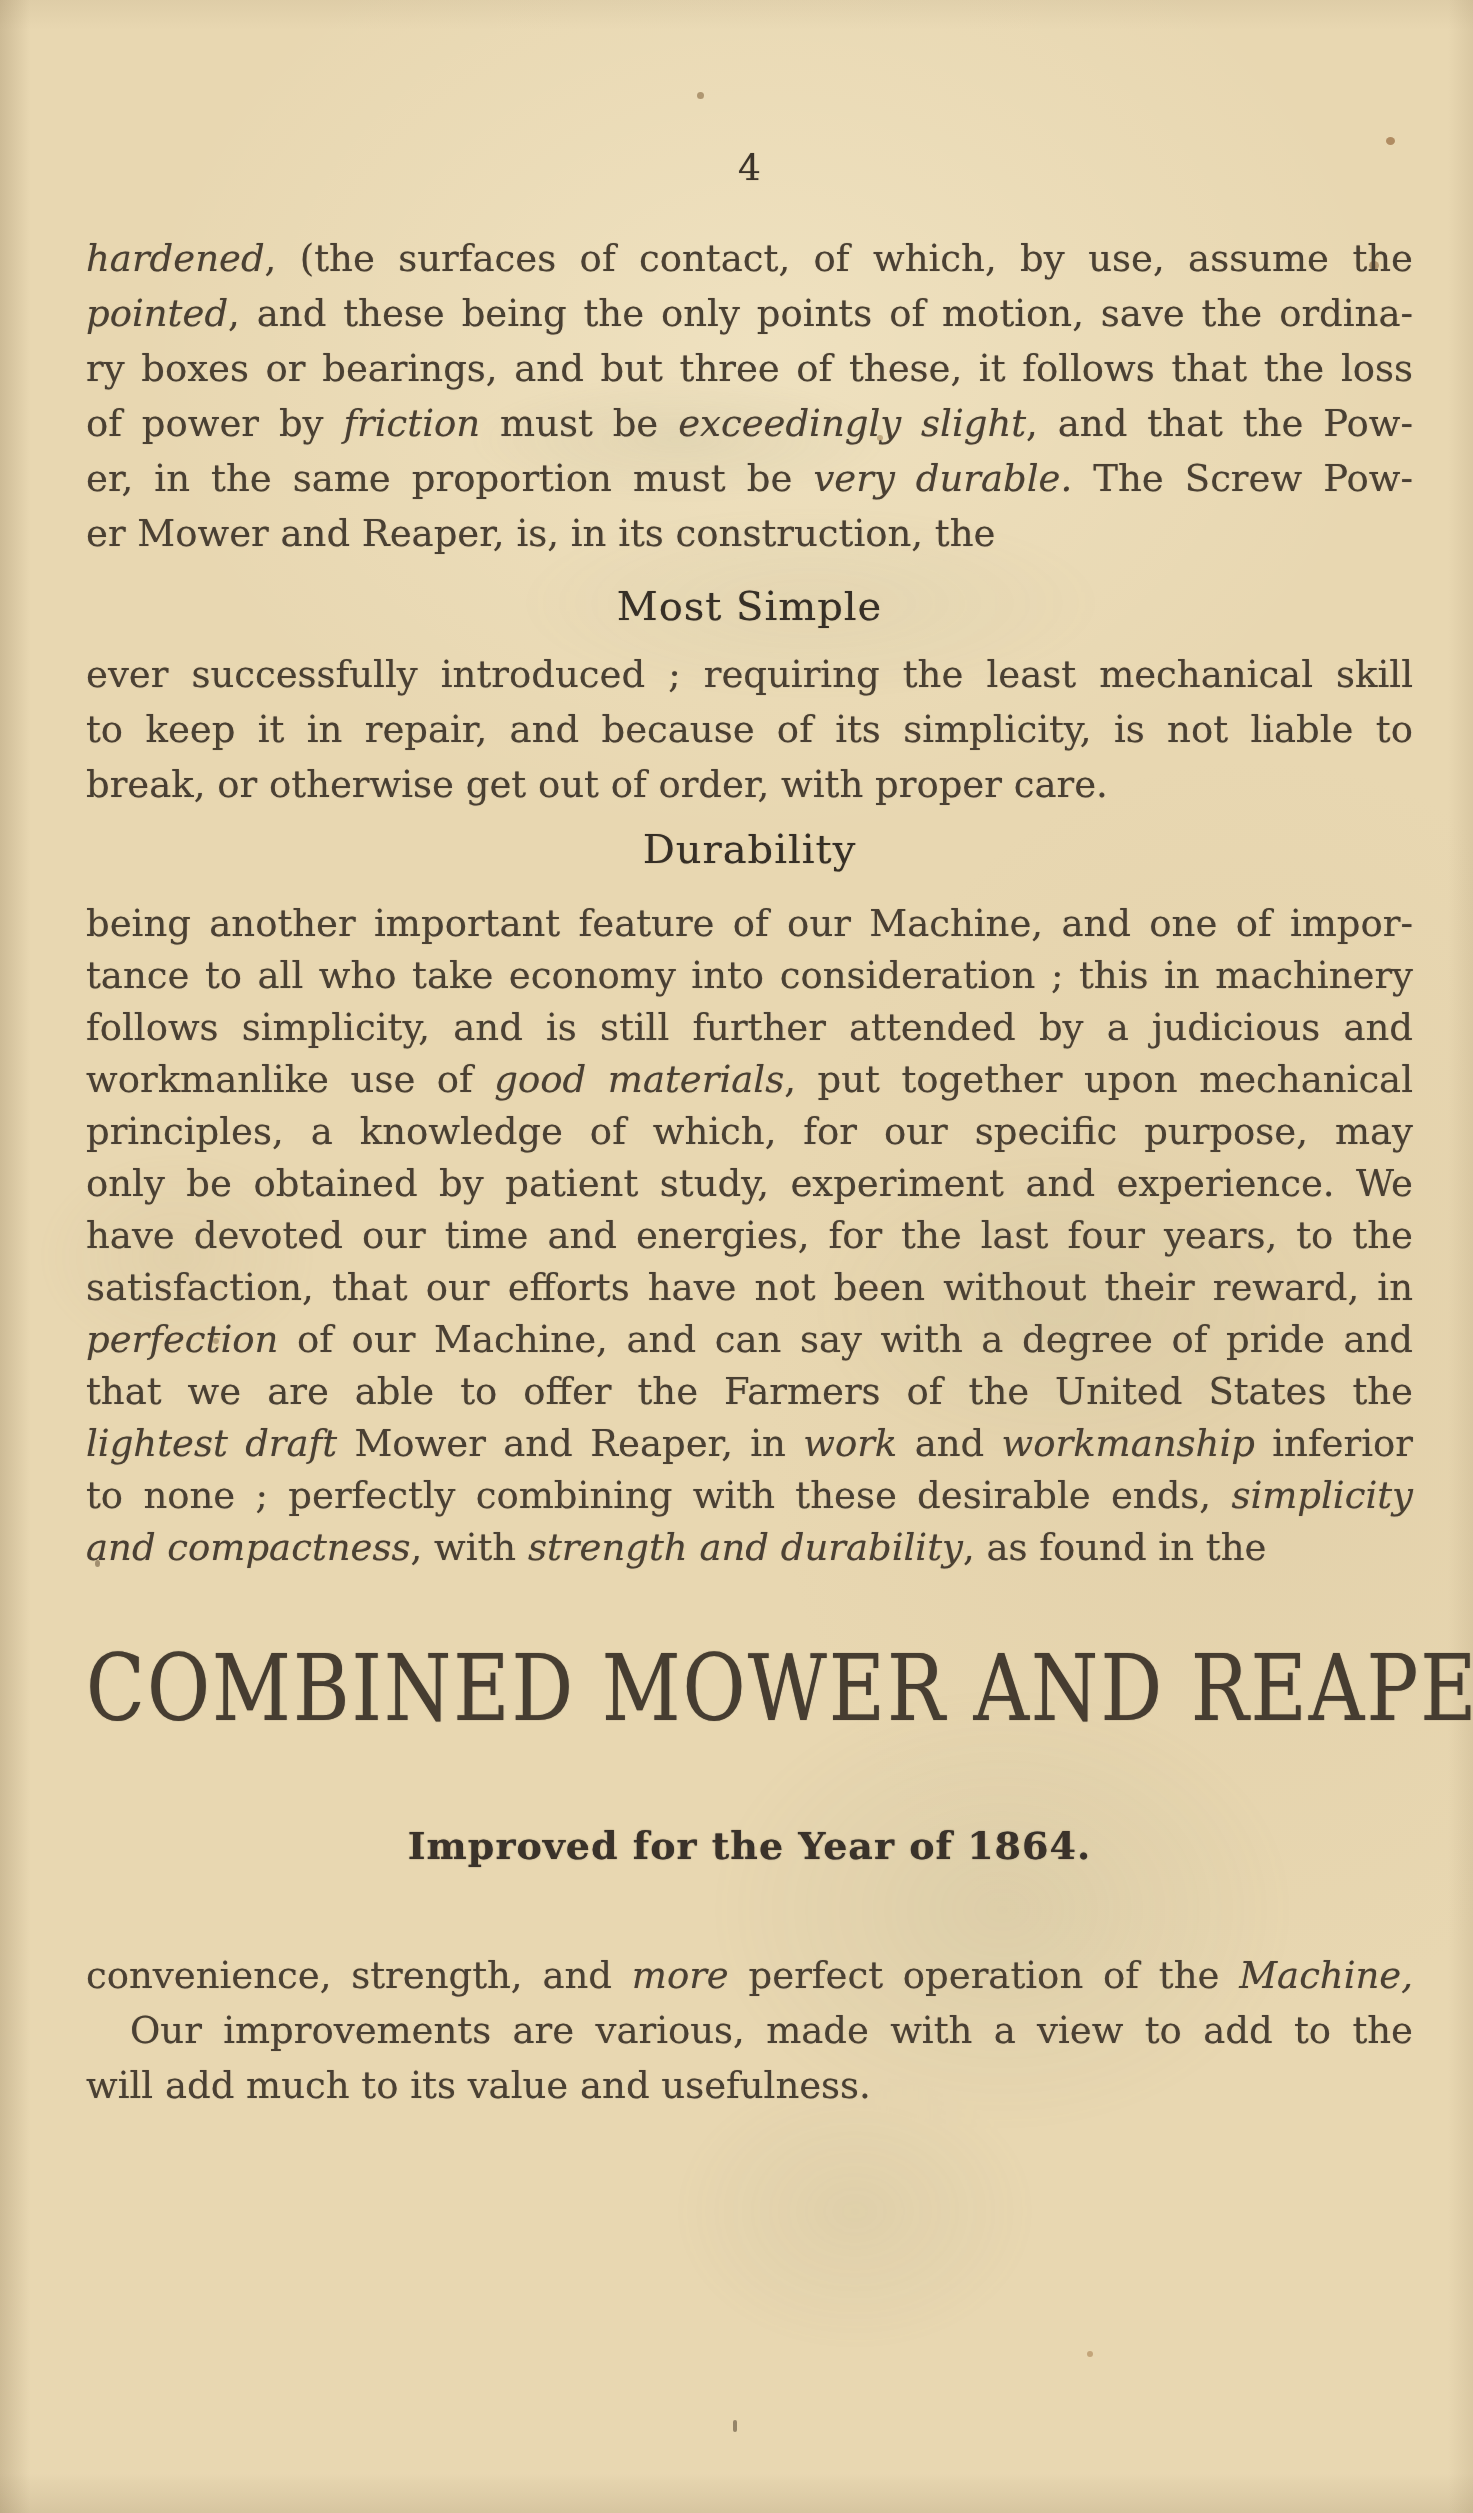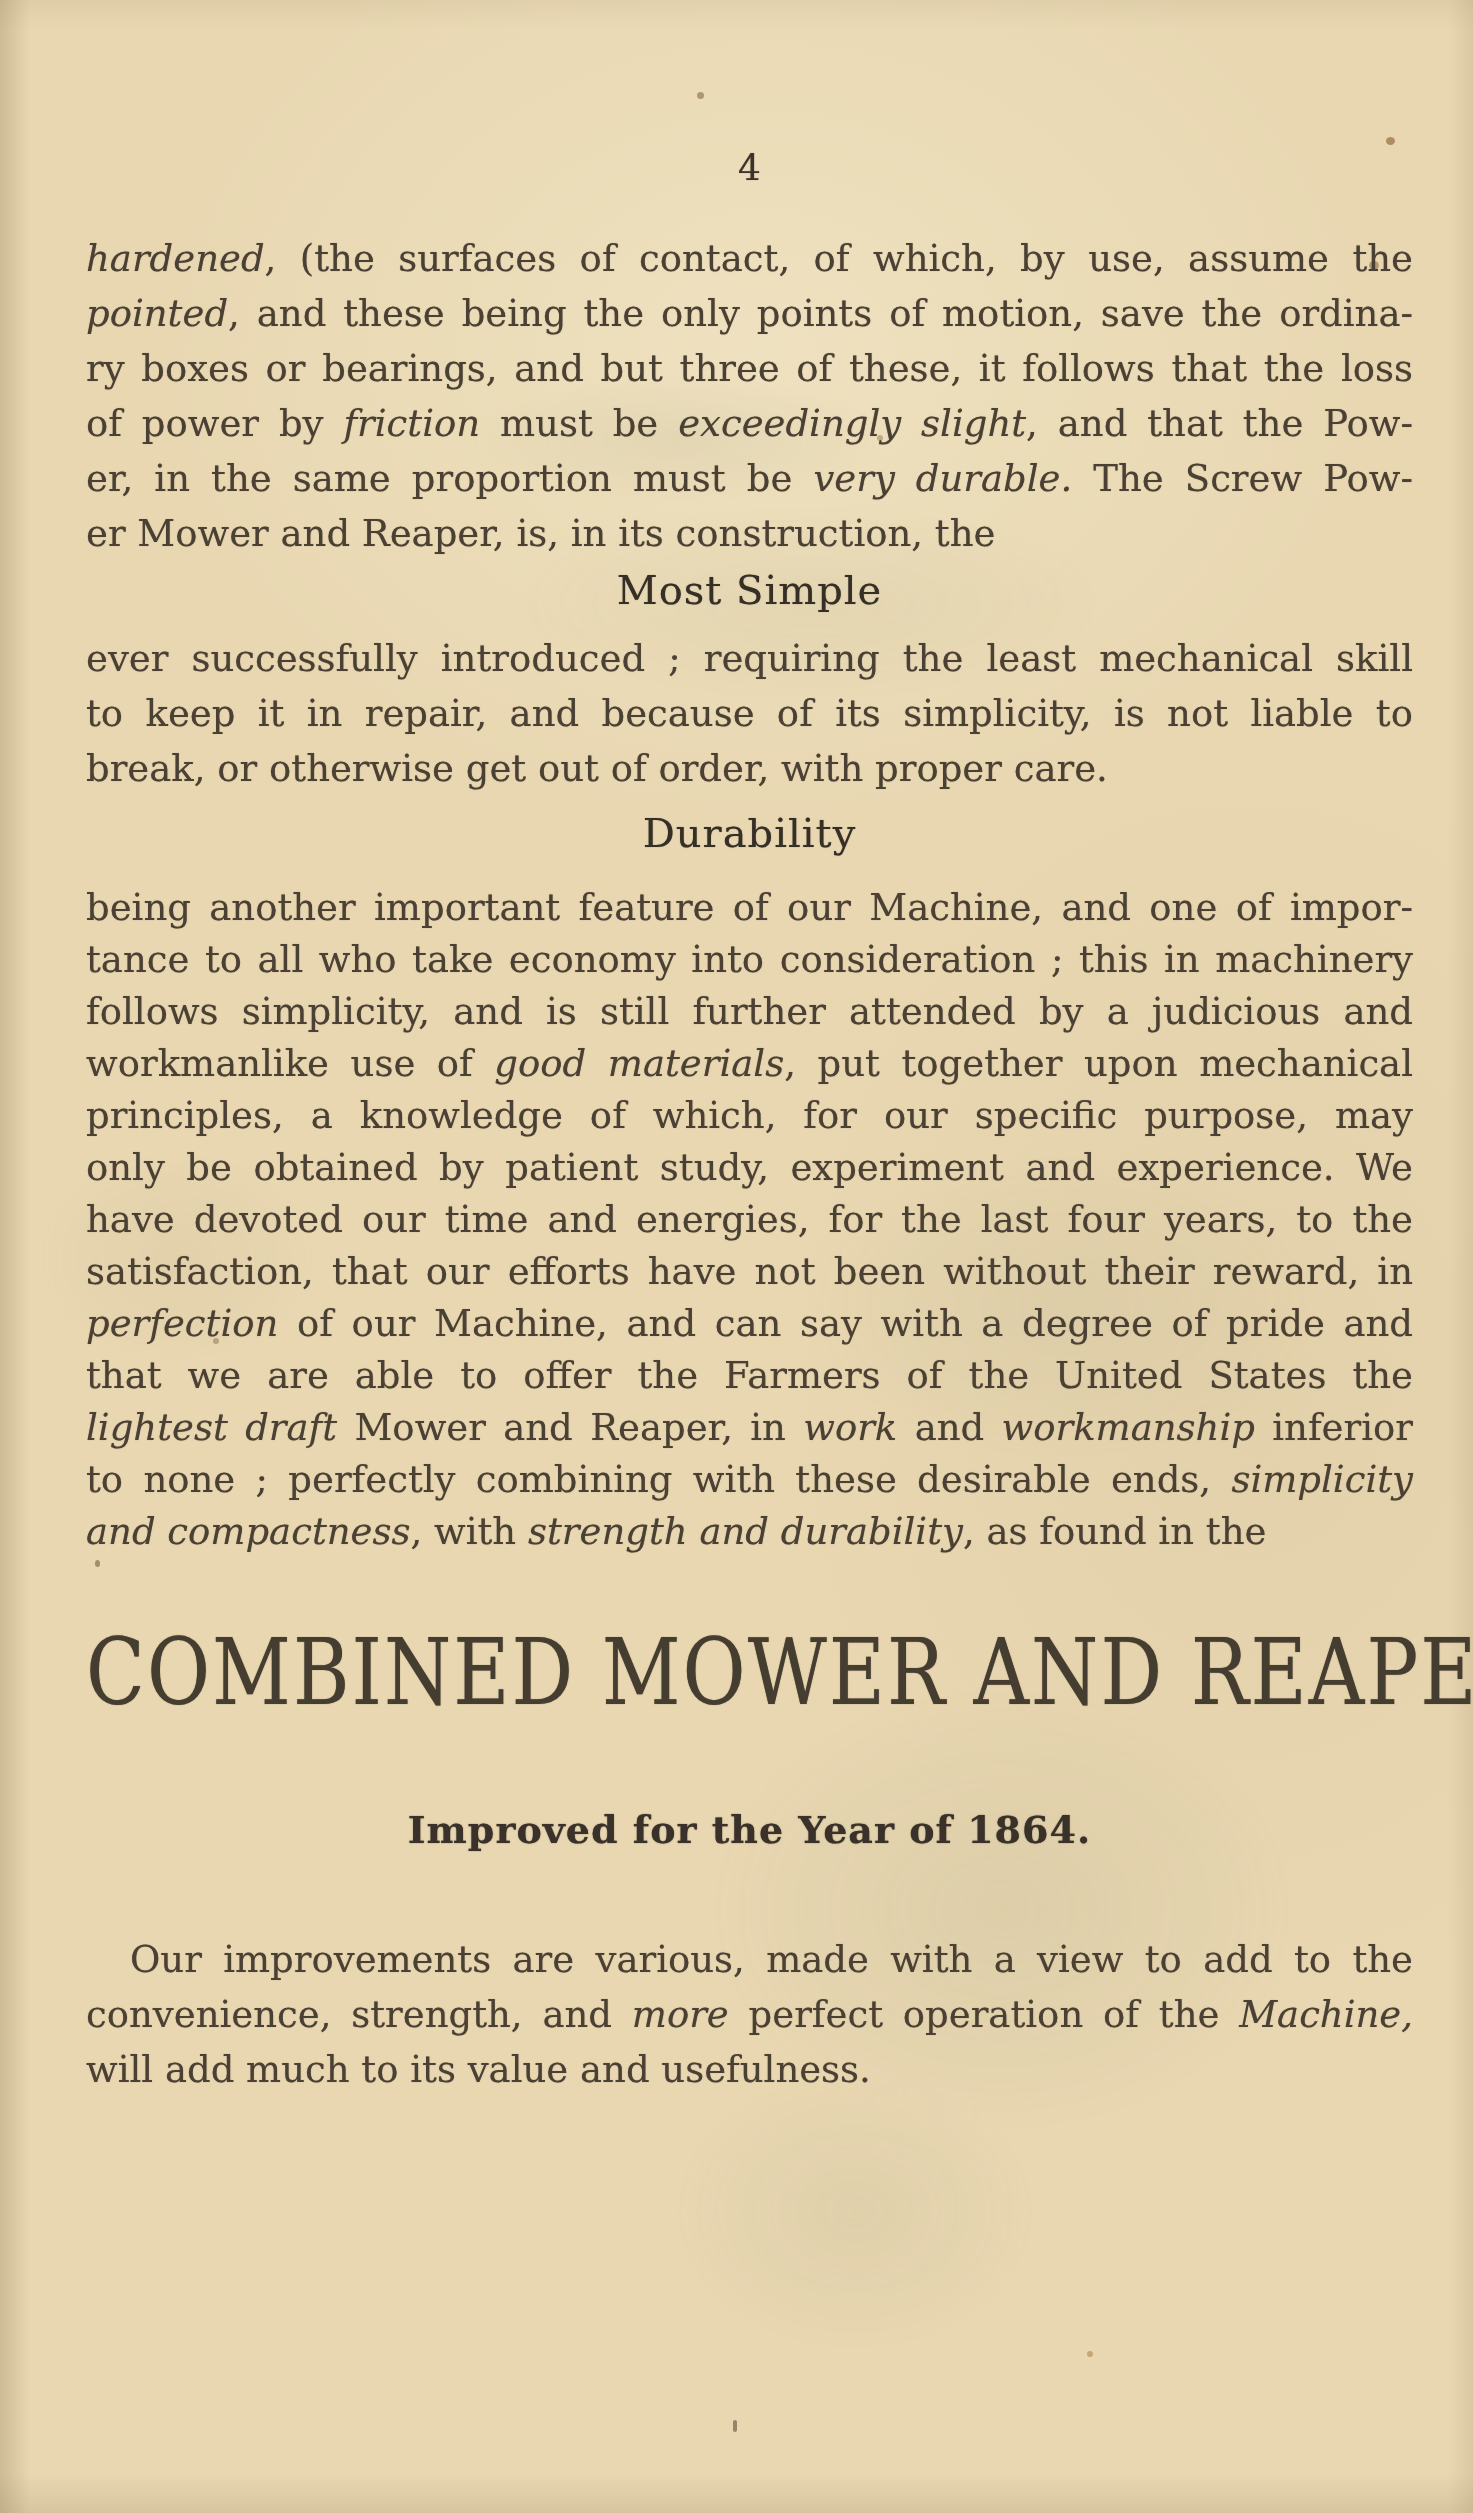--- a/index.html
+++ b/index.html
@@ -46,20 +46,21 @@
   .para{font-size:37px;line-height:55px;text-shadow:0 0 1px rgba(64,52,38,.45);}
   .para.p1{margin-top:36px;}
   .para.p2{margin-top:12px;}
   .para.p3{margin-top:16px;line-height:52px;}
   .para.p4{margin-top:70px;}
   .line{text-align:justify;text-align-last:justify;}
   .line.last{text-align-last:left;}
   .line.indent{text-indent:44px;}
   .heading{text-align:center;color:#362f26;}
   .heading.subhead{
+    margin-top:16px;
     font-size:40px;line-height:58px;
     letter-spacing:1px;
     text-shadow:0 0 1px rgba(54,47,38,.6);
   }
   .heading.sub2{margin-top:8px;margin-bottom:20px;}
   .heading.display{
     margin-top:60px;
     font-size:54px;line-height:70px;
     font-weight:bold;letter-spacing:.33em;text-indent:.33em;
     color:#3d362c;
@@ -128,20 +129,20 @@
           <div class="line"><span>satisfaction, that our efforts have not been without their reward, in</span></div>
           <div class="line"><i>perfection</i><span> of our Machine, and can say with a degree of pride and</span></div>
           <div class="line"><span>that we are able to offer the Farmers of the United States the</span></div>
           <div class="line"><i>lightest draft</i><span> Mower and Reaper, in </span><i>work</i><span> and </span><i>workmanship</i><span> inferior</span></div>
           <div class="line"><span>to none ; perfectly combining with these desirable ends, </span><i>simplicity</i></div>
           <div class="line last"><i>and compactness</i><span>, with </span><i>strength and durability</i><span>, as found in the</span></div>
         </div>
         <div class="heading title">COMBINED MOWER AND REAPER</div>
         <div class="heading slab">Improved for the Year of 1864.</div>
         <div class="para p4">
+          <div class="line"><span>convenience, strength, and </span><i>more</i><span> perfect operation of the </span><i>Machine,</i></div>
           <div class="line indent"><span>Our improvements are various, made with a view to add to the</span></div>
-          <div class="line"><span>convenience, strength, and </span><i>more</i><span> perfect operation of the </span><i>Machine,</i></div>
           <div class="line last"><span>will add much to its value and usefulness.</span></div>
         </div>
       </div>
   </div>
 </div>
 
 
 </body></html>

